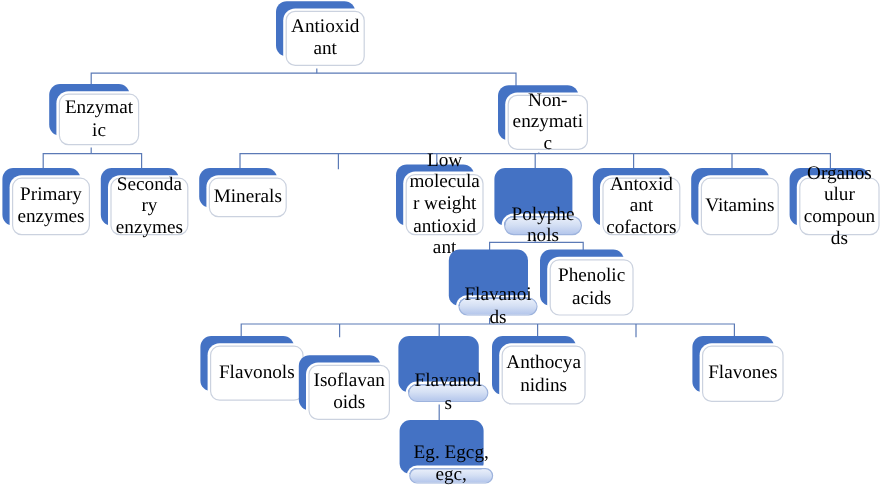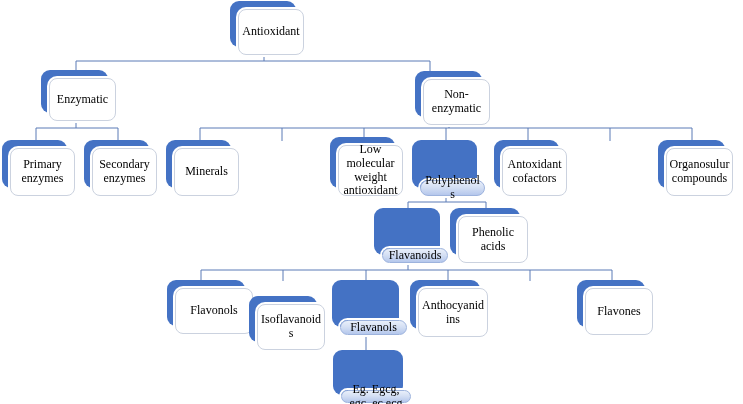--- a/index.html
+++ b/index.html
@@ -37,21 +37,21 @@
     text-align:center;
     padding:1px 2px;
     box-sizing:border-box;
   }
   .node.highlight .face{
     background:linear-gradient(180deg,var(--hl-top,#e9effa) 0%,#d5e0f4 45%,var(--hl-bottom,#b5c7ec) 100%);
     border-color:var(--hl-border,#9db3dd);
     margin-top:32px;
   }
   .node .label{
-    font-size:12px;
+    font-size:16px;
     line-height:1.13;
     color:var(--text-color,#000);
     overflow-wrap:anywhere;
     width:100%;
   }
 </style>
 </head>
 <body style="background: rgb(255, 255, 255);">
 
 <div id="diagram">
@@ -100,21 +100,21 @@
       <div class="face">
         <span class="label">Primary enzymes</span>
       </div>
     </div>
     <div class="node" style="left: 92px; top: 148px; width: 65px; height: 48px;">
       <div class="shadow"></div>
       <div class="face">
         <span class="label">Secondary enzymes</span>
       </div>
     </div>
-    <div class="node" style="left: 174px; top: 148px; width: 65px; height: 48px;">
+    <div class="node" style="left: 174px; top: 148px; width: 65px; height: 33px;">
       <div class="shadow"></div>
       <div class="face">
         <span class="label">Minerals</span>
       </div>
     </div>
     <div class="node" style="left: 338px; top: 145px; width: 65px; height: 51px;">
       <div class="shadow"></div>
       <div class="face">
         <span class="label">Low molecular weight antioxidant</span>
       </div>
@@ -122,20 +122,26 @@
     <div class="node highlight" style="left: 420px; top: 148px; width: 65px; height: 48px;">
       <div class="shadow"></div>
       <div class="face">
         <span class="label">Polyphenols</span>
       </div>
     </div>
     <div class="node" style="left: 502px; top: 148px; width: 65px; height: 48px; border-radius: 19px;">
       <div class="shadow"></div>
       <div class="face">
         <span class="label">Antoxidant cofactors</span>
+      </div>
+    </div>
+    <div class="node" style="left: 584px; top: 148px; width: 65px; height: 48px;">
+      <div class="shadow"></div>
+      <div class="face">
+        <span class="label">Vitamins</span>
       </div>
     </div>
     <div class="node" style="left: 666px; top: 148px; width: 67px; height: 48px;">
       <div class="shadow"></div>
       <div class="face">
         <span class="label">Organosulur compounds</span>
       </div>
     </div>
     <div class="node highlight" style="left: 382px; top: 216px; width: 66px; height: 47px;">
       <div class="shadow"></div>

